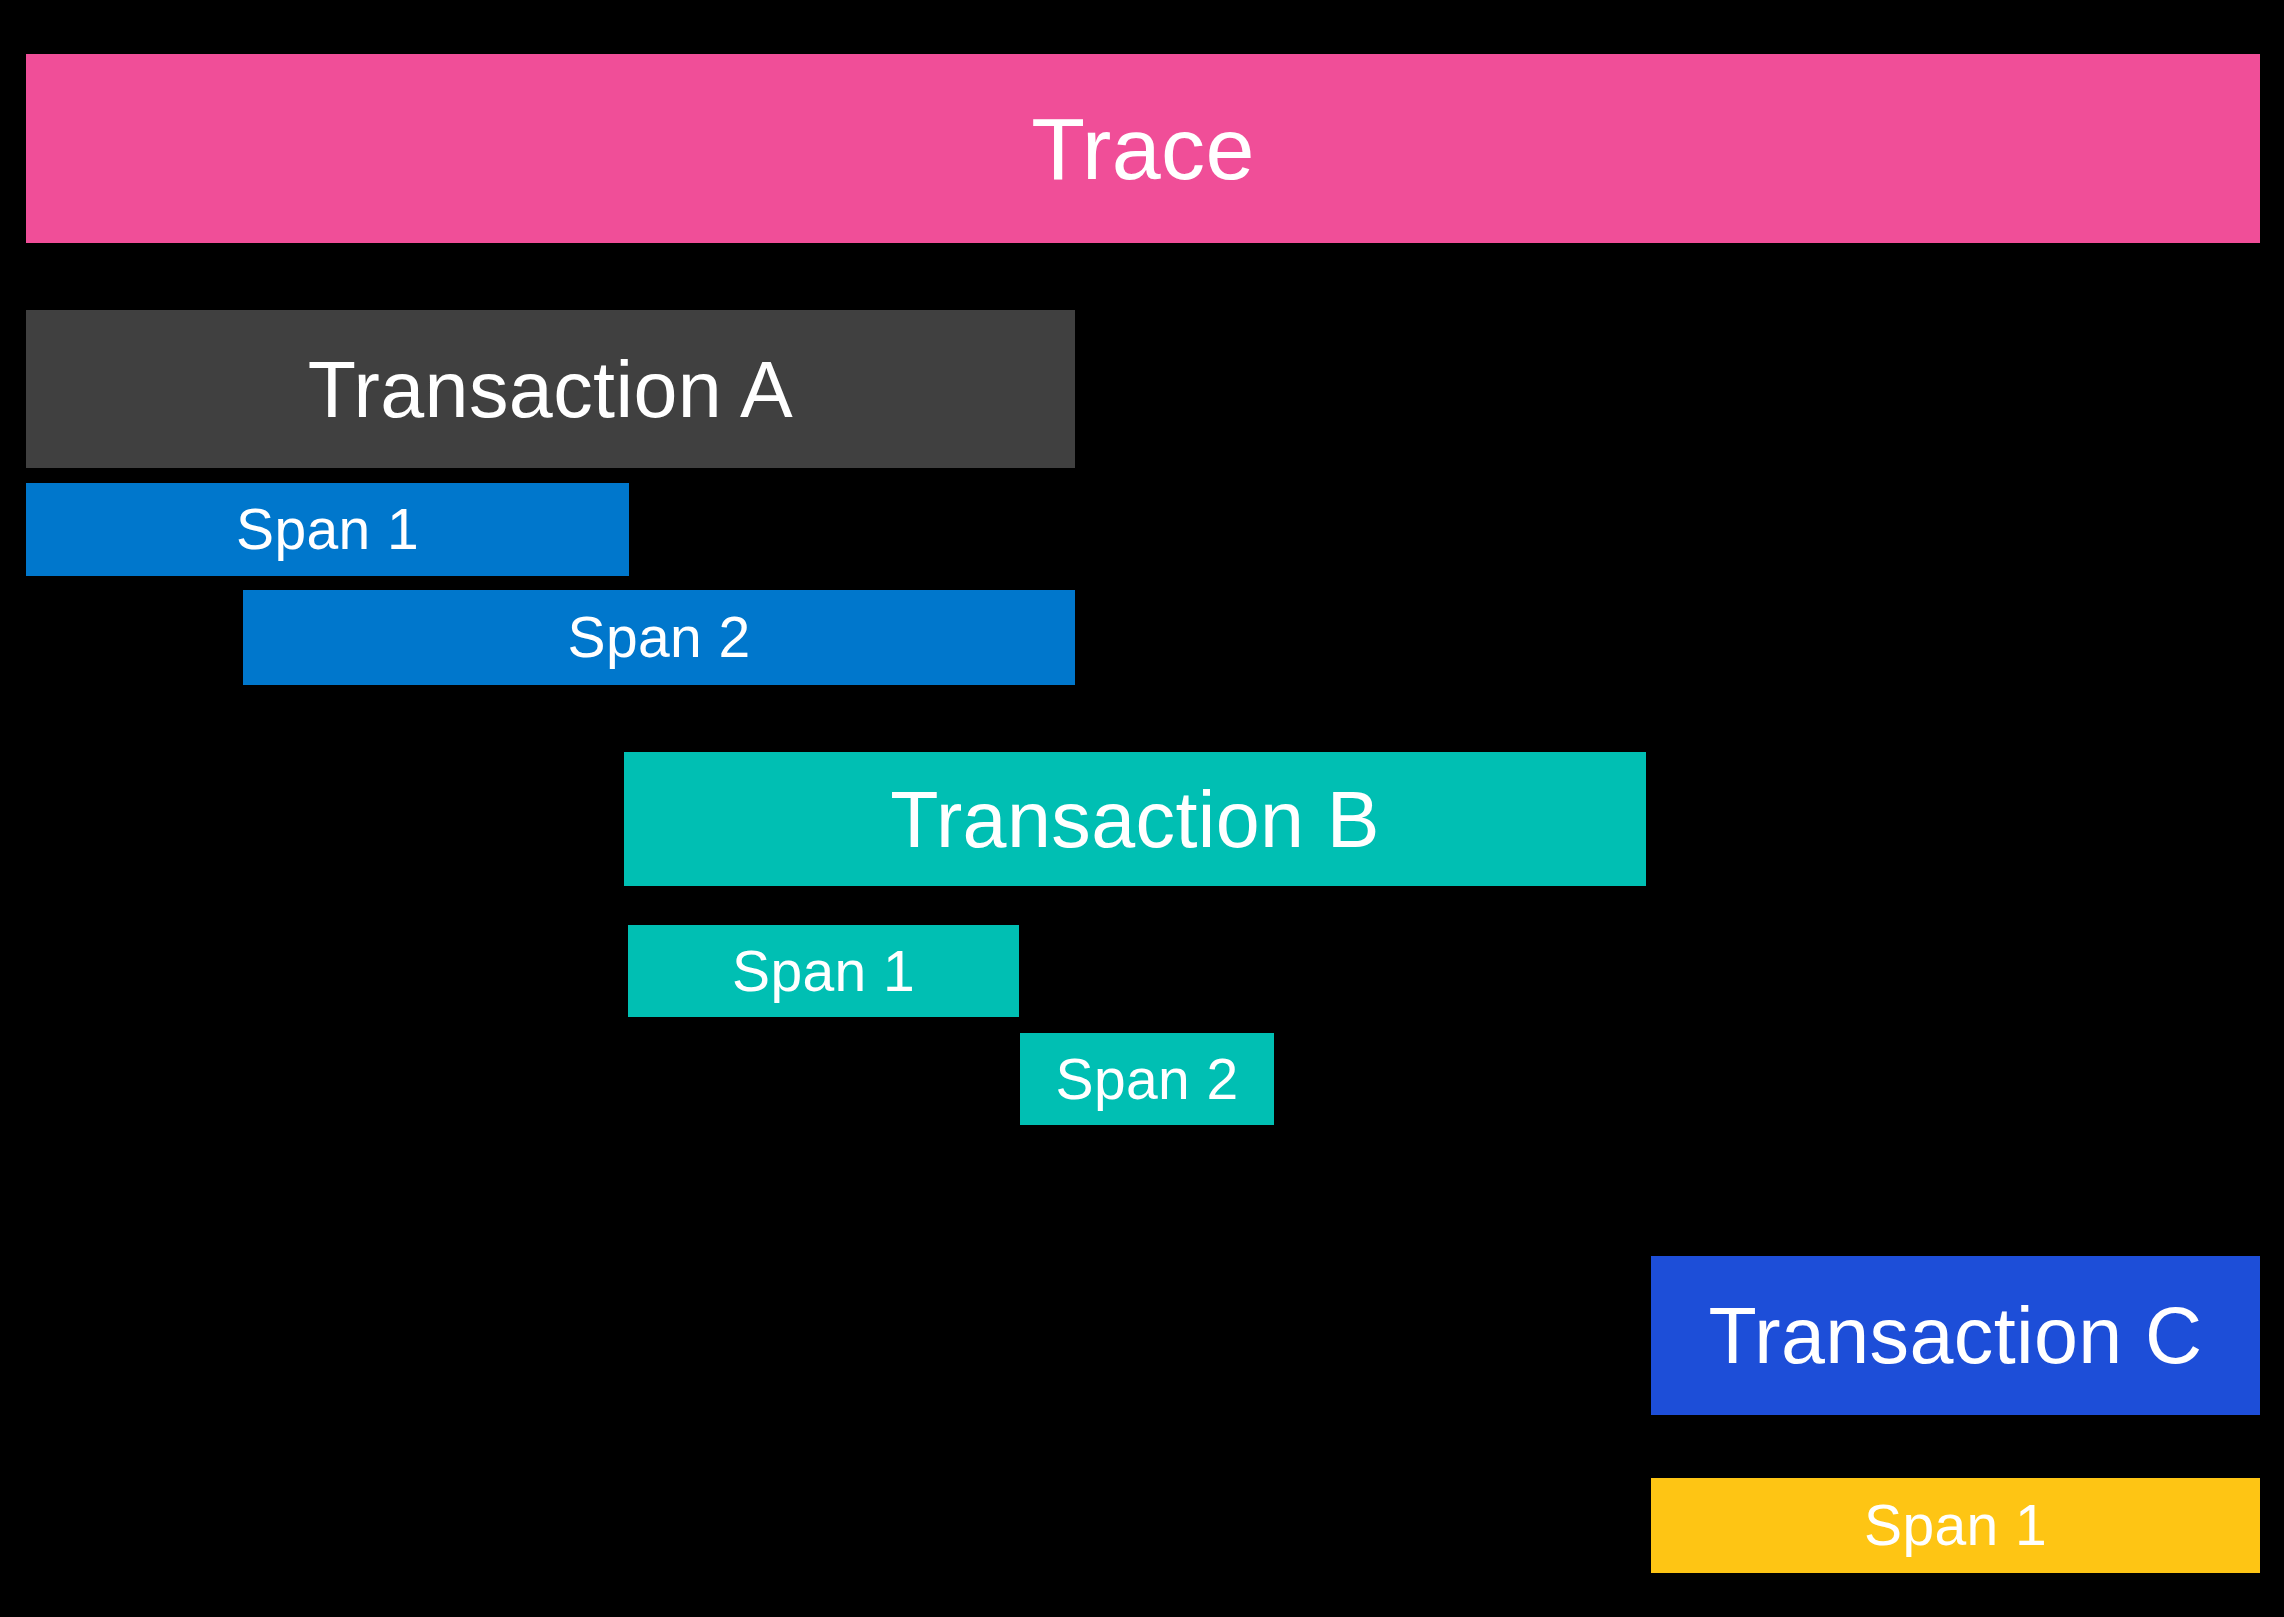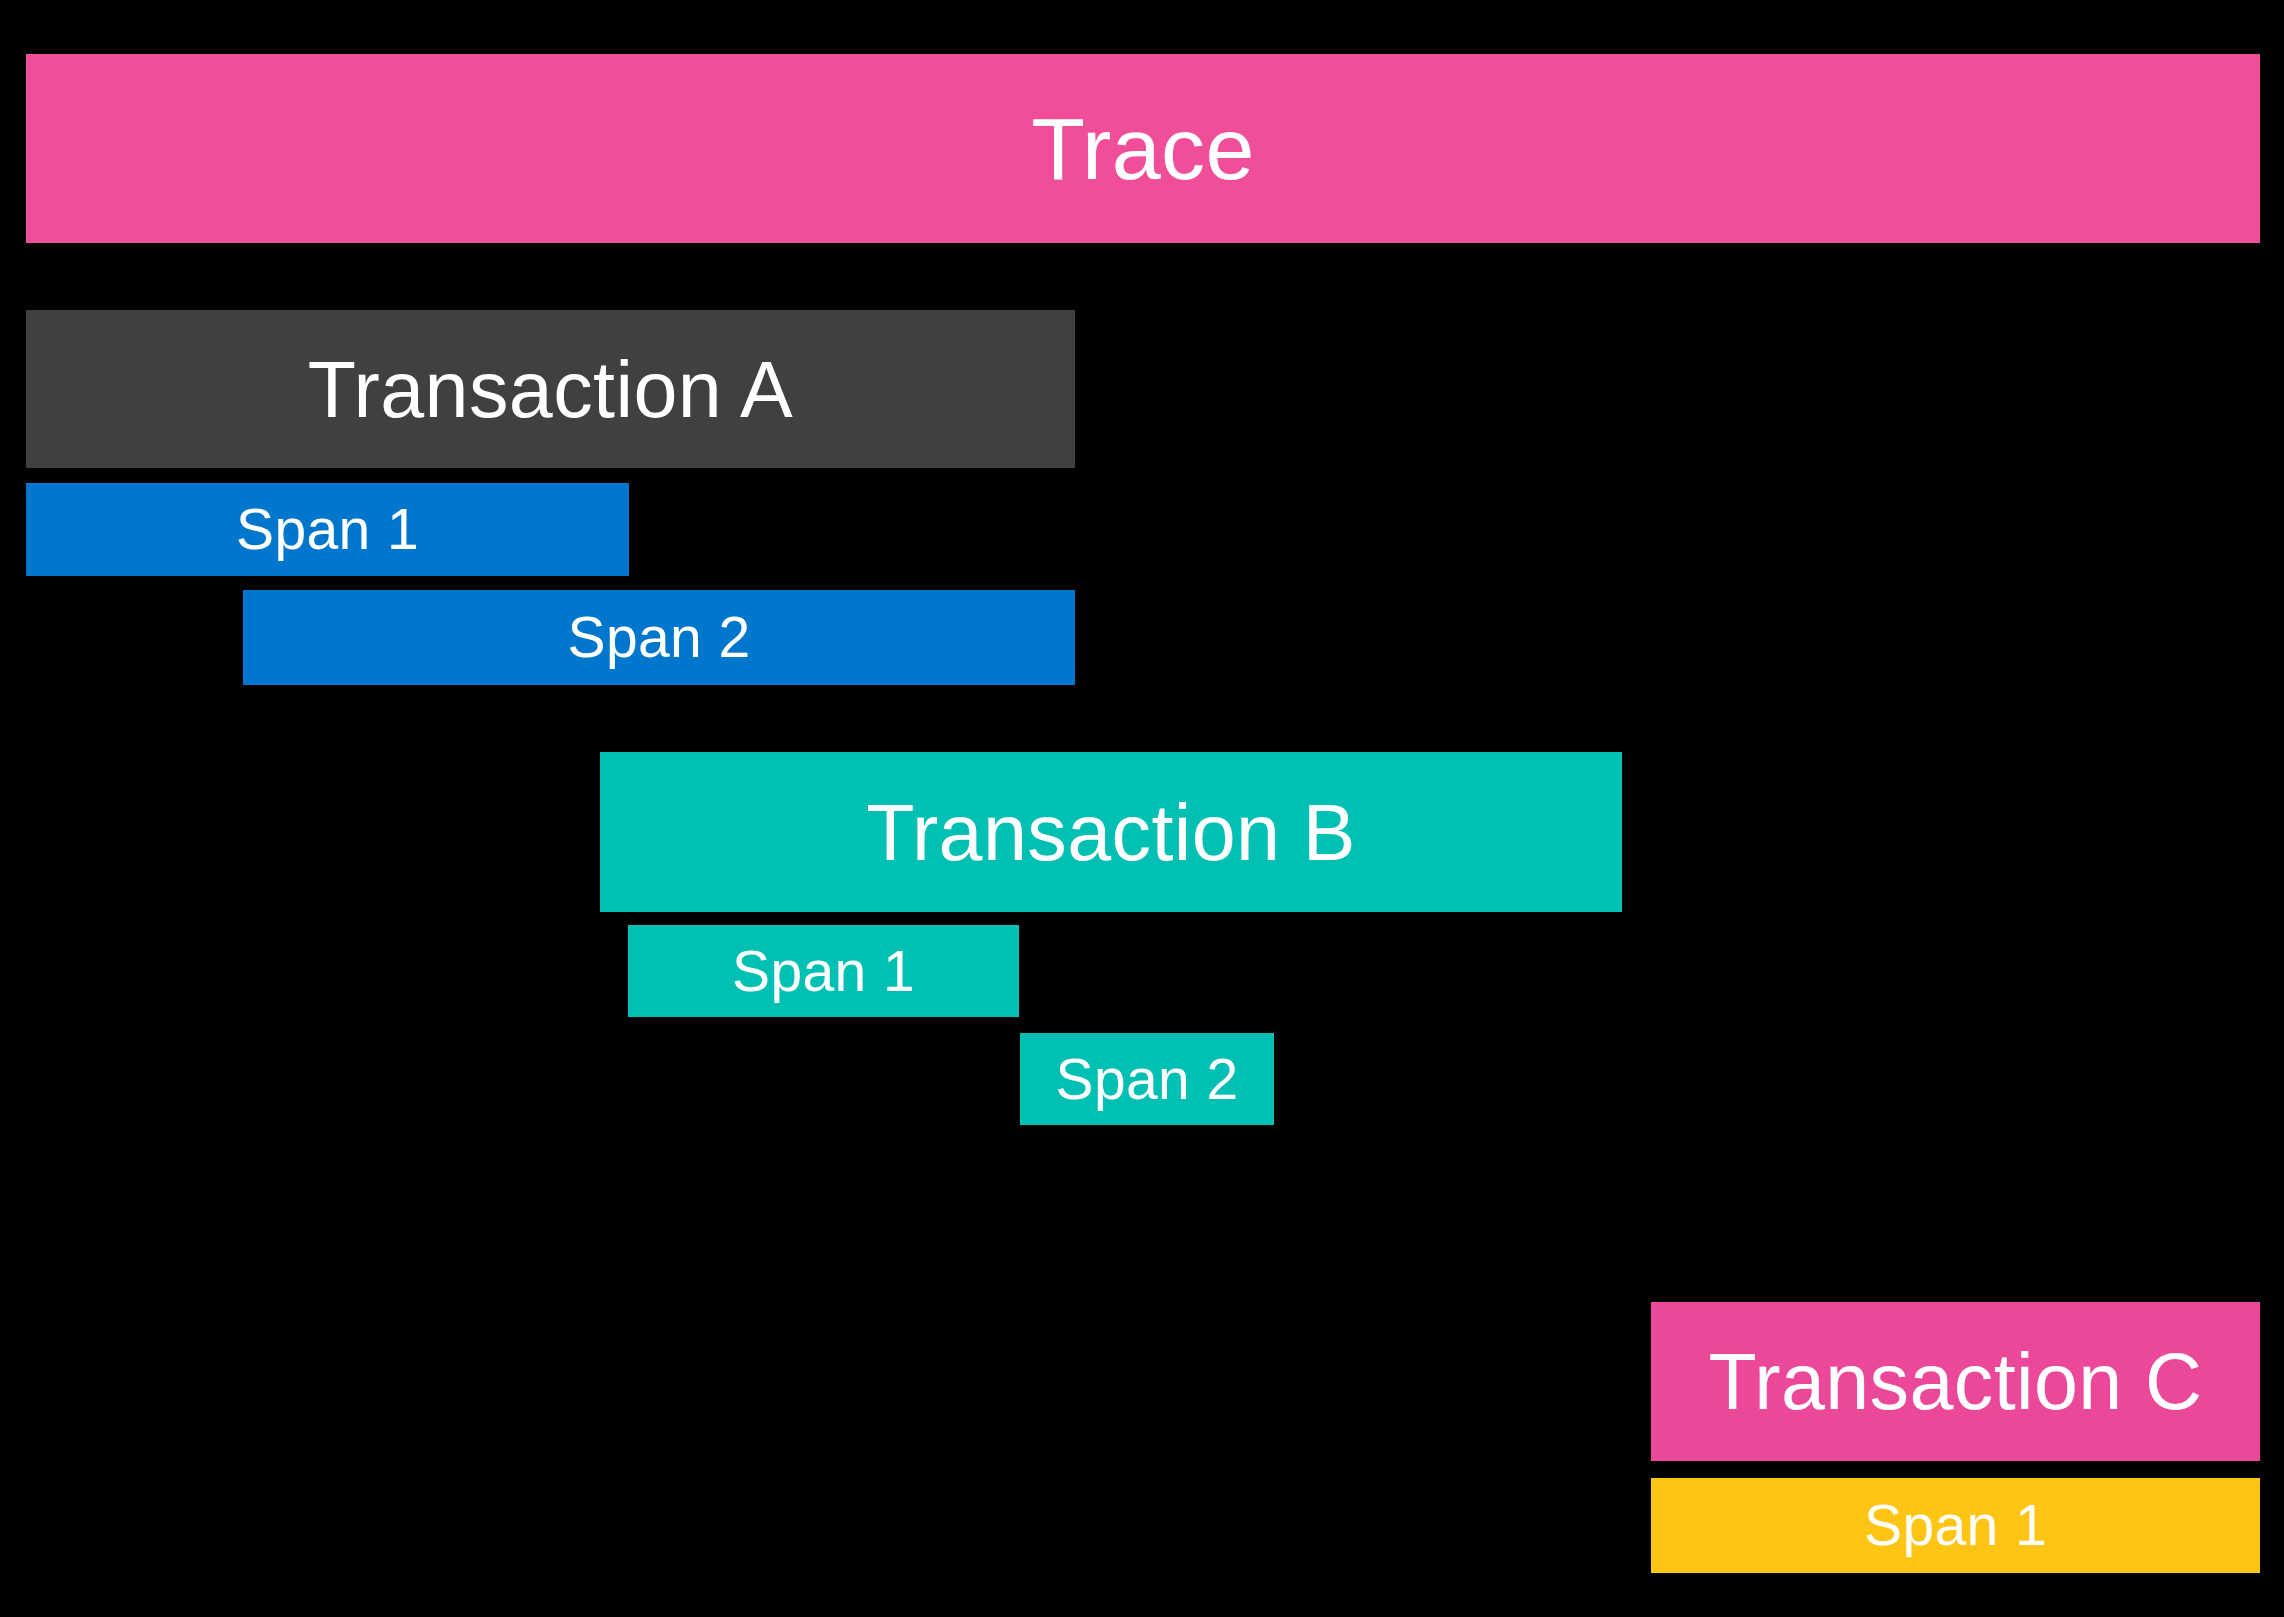--- a/index.html
+++ b/index.html
@@ -43,34 +43,34 @@
   </div>
 
   <div class="bar" style="left: 26px; top: 483px; width: 603px; height: 93px; background: rgb(0, 119, 204); font-size: 57px; color: rgb(255, 255, 255);">
     <span class="label">Span 1</span>
   </div>
 
   <div class="bar" style="left: 243px; top: 590px; width: 832px; height: 95px; background: rgb(0, 119, 204); font-size: 57px; color: rgb(255, 255, 255);">
     <span class="label">Span 2</span>
   </div>
 
-  <div class="bar" style="left: 600px; top: 752px; width: 1022px; height: 160px; background: rgb(0, 191, 179); font-size: 79px; color: rgb(255, 255, 255);">
+  <div class="bar" style="left: 624px; top: 752px; width: 1022px; height: 134px; background: rgb(0, 191, 179); font-size: 79px; color: rgb(255, 255, 255);">
     <span class="label">Transaction B</span>
   </div>
 
   <div class="bar" style="left: 628px; top: 925px; width: 391px; height: 92px; background: rgb(0, 191, 179); font-size: 57px; color: rgb(255, 255, 255);">
     <span class="label">Span 1</span>
   </div>
 
   <div class="bar" style="left: 1020px; top: 1033px; width: 254px; height: 92px; background: rgb(0, 191, 179); font-size: 57px; color: rgb(255, 255, 255);">
     <span class="label">Span 2</span>
   </div>
 
 
-  <div class="bar" style="left: 1651px; top: 1302px; width: 609px; height: 159px; background: #ec4899; font-size: 79px; color: rgb(255, 255, 255);">
+  <div class="bar" style="left: 1651px; top: 1256px; width: 609px; height: 159px; background: #1d4ed8; font-size: 79px; color: rgb(255, 255, 255);">
     <span class="label">Transaction C</span>
   </div>
 
   <div class="bar" style="left: 1651px; top: 1478px; width: 609px; height: 95px; background: rgb(254, 197, 20); font-size: 57px; color: rgb(255, 255, 255);">
     <span class="label">Span 1</span>
   </div>
 
 </div>
 
 

